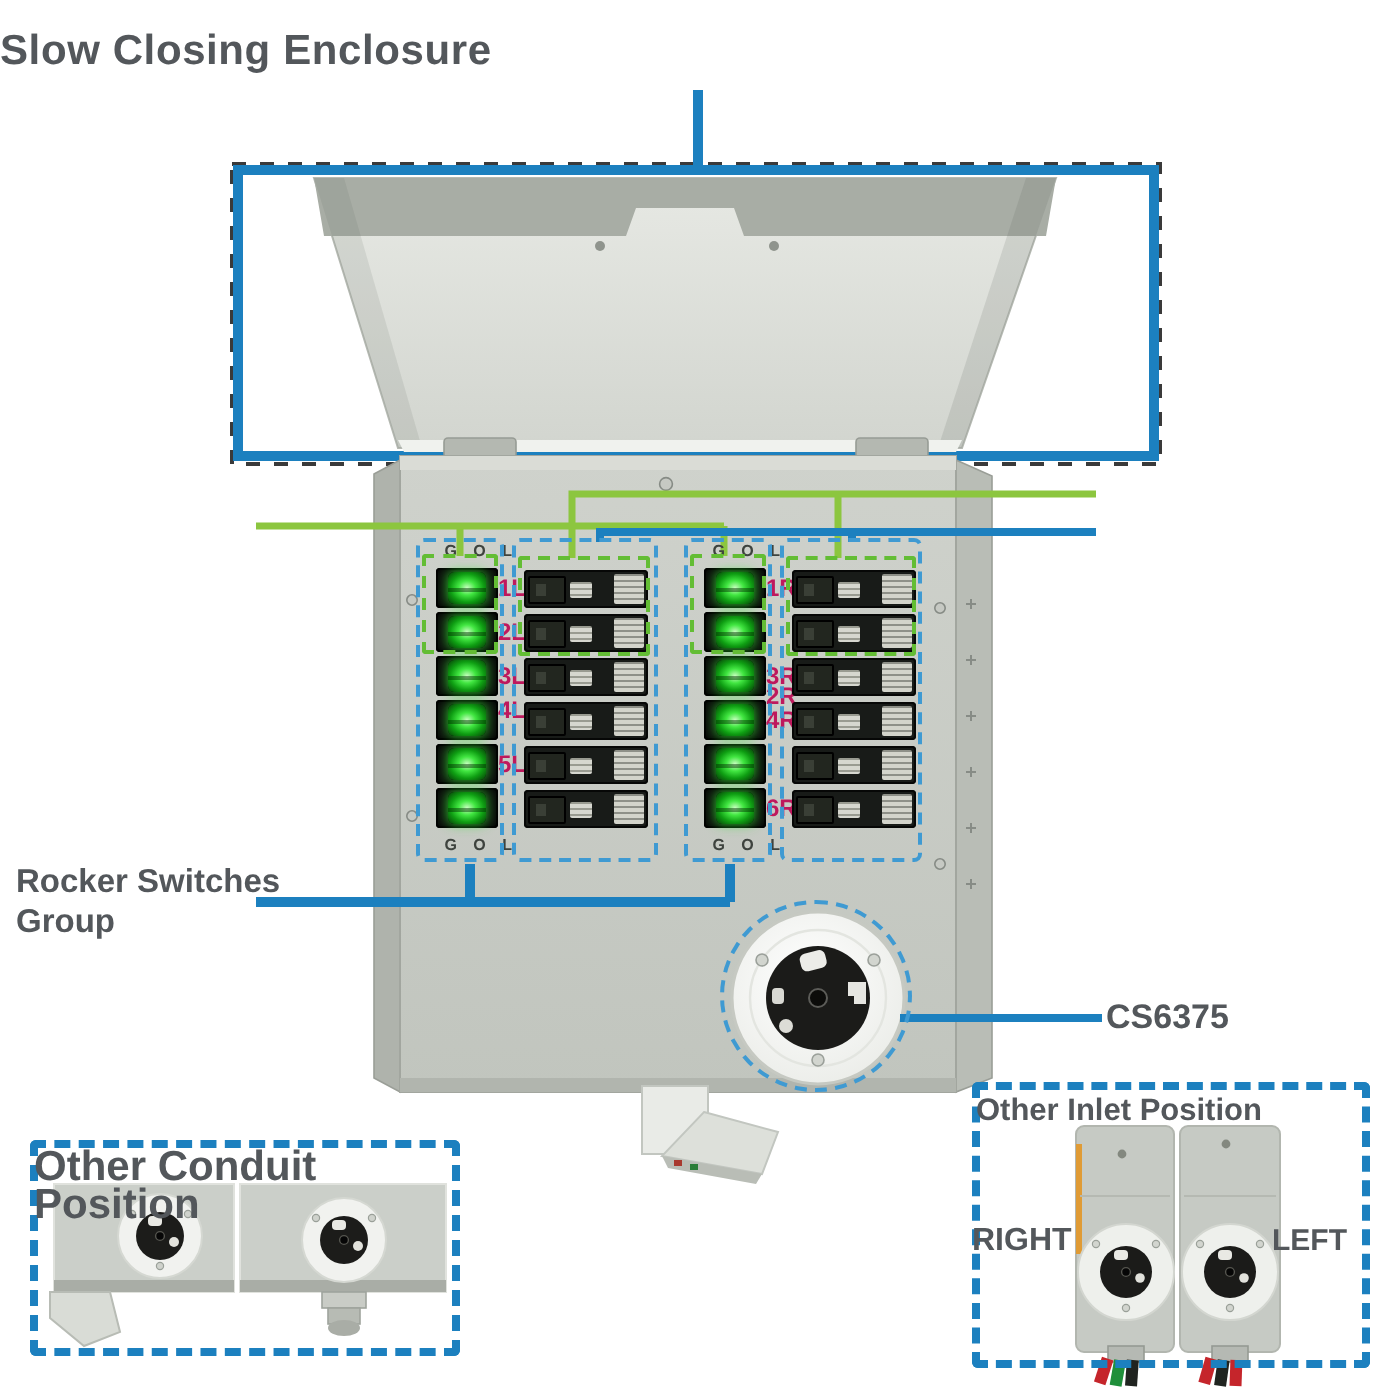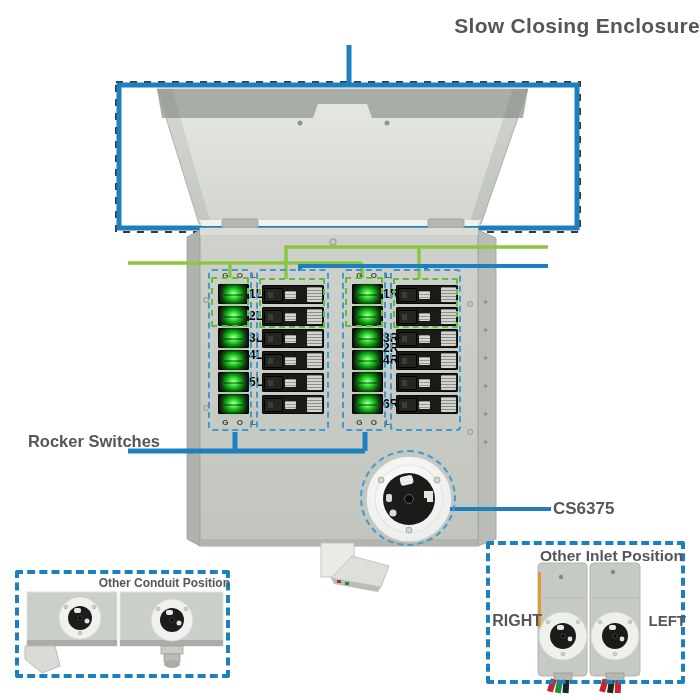--- a/index.html
+++ b/index.html
@@ -1,28 +1,28 @@
 <!DOCTYPE html>
 <html><head>
 <meta charset="utf-8">
 <style>
   html,body{margin:0;padding:0;background:#fff}
   .stage{position:relative;width:700px;height:700px;background:#ffffff;
          font-family:"Liberation Sans",sans-serif;overflow:hidden}
   .art{position:absolute;left:0;top:0}
 
   
-  .lbl{position:absolute;color:#53575b;font-weight:bold;text-align:right;line-height:19px}
+  .lbl{position:absolute;color:#53575b;font-weight:bold;text-align:left;line-height:19px}
   #lbl-title{left:0;top:16px;width:700px;font-size:21px;letter-spacing:.3px}
   #lbl-rocker{left:4px;top:242px;width:140px;font-size:16.5px}
   #lbl-breakers{left:546px;top:236px;width:138px;font-size:17px}
   #lbl-bgroup{left:546px;top:256px;width:138px;font-size:17px}
   #lbl-rsg{left:8px;top:431px;width:152px;font-size:16.5px;line-height:20px}
   #lbl-cs{left:553px;top:499px;width:100px;font-size:17px;text-align:left}
-  #inset1-title{left:17px;top:574px;width:213px;font-size:12px}
+  #inset1-title{left:17px;top:574px;width:213px;font-size:21px}
   #inset2-title{left:488px;top:546px;width:195px;font-size:15.5px}
   #lbl-right{left:486px;top:611px;width:56px;font-size:16px}
   #lbl-left{left:636px;top:611px;width:50px;font-size:15px}
 
   
   .box,.gbox,.dcircle,.inset{position:absolute;box-sizing:border-box}
   .box{border:2px dashed #3f9ad2;border-radius:4px}
   .gbox{border:2px dashed #63bd34;border-radius:2px}
   .dcircle{border:2px dashed #3f9ad2;border-radius:50%;width:96px;height:96px;left:360px;top:450px}
   .inset{border:4px dashed #1c80bf;border-radius:3px}
@@ -33,21 +33,21 @@
   #gx-sw-l{left:211px;top:277px;width:38px;height:50px}
   #gx-bk-l{left:259px;top:278px;width:66px;height:50px}
   #gx-sw-r{left:345px;top:277px;width:38px;height:50px}
   #gx-bk-r{left:393px;top:278px;width:65px;height:50px}
   #inset1{left:15px;top:570px;width:215px;height:108px}
   #inset2{left:486px;top:541px;width:199px;height:143px}
 
   
   .gol{position:absolute;width:52px;font-size:8px;font-weight:bold;letter-spacing:3px;
        color:#3e433e;text-align:right}
-  .circ{position:absolute;width:14px;font-size:12px;font-weight:bold;color:#000000;text-align:center}
+  .circ{position:absolute;width:14px;font-size:12px;font-weight:bold;color:#be185d;text-align:center}
   .sw{position:absolute;width:31px;height:20px;background:#0f130f;border-radius:2px;
       box-shadow:inset 0 0 0 1px #000,inset 0 0 4px #000}
   .rocker{position:absolute;left:19%;top:9%;width:62%;height:82%;border-radius:3px;
       background:radial-gradient(ellipse at 50% 50%,#c8ffc0 0%,#41e641 32%,#0f9f13 62%,#063c07 100%);
       box-shadow:0 0 6px rgba(50,230,50,.85)}
   .rocker:after{content:"";position:absolute;left:0;top:48%;width:100%;height:2px;background:rgba(0,40,0,.45)}
   .brk{position:absolute;width:62px;height:19px;background:#181b18;border-radius:2px;
        display:flex;align-items:center;gap:2px;padding:2px;box-sizing:border-box;
        box-shadow:inset 0 0 0 1px #060706}
   .b-handle{width:17px;height:12px;background:#22261f;border:1px solid #000;border-radius:1px;position:relative}
@@ -340,19 +340,20 @@
   <div class="dcircle"></div>
 
   <div class="inset" id="inset1"></div>
   <div class="inset" id="inset2"></div>
 
   <div class="lbl" id="lbl-title">Slow Closing Enclosure</div>
   <div class="lbl" id="lbl-rocker">
   </div>
   <div class="lbl" id="lbl-rsg">
     <div>Rocker Switches</div>
+    <div>Group</div>
   </div>
   <div class="lbl" id="lbl-cs">CS6375</div>
   <div class="lbl" id="inset1-title">Other Conduit Position</div>
   <div class="lbl" id="inset2-title">Other Inlet Position</div>
   <div class="lbl" id="lbl-right">RIGHT</div>
   <div class="lbl" id="lbl-left">LEFT</div>
 </div>
 
 </body></html>

